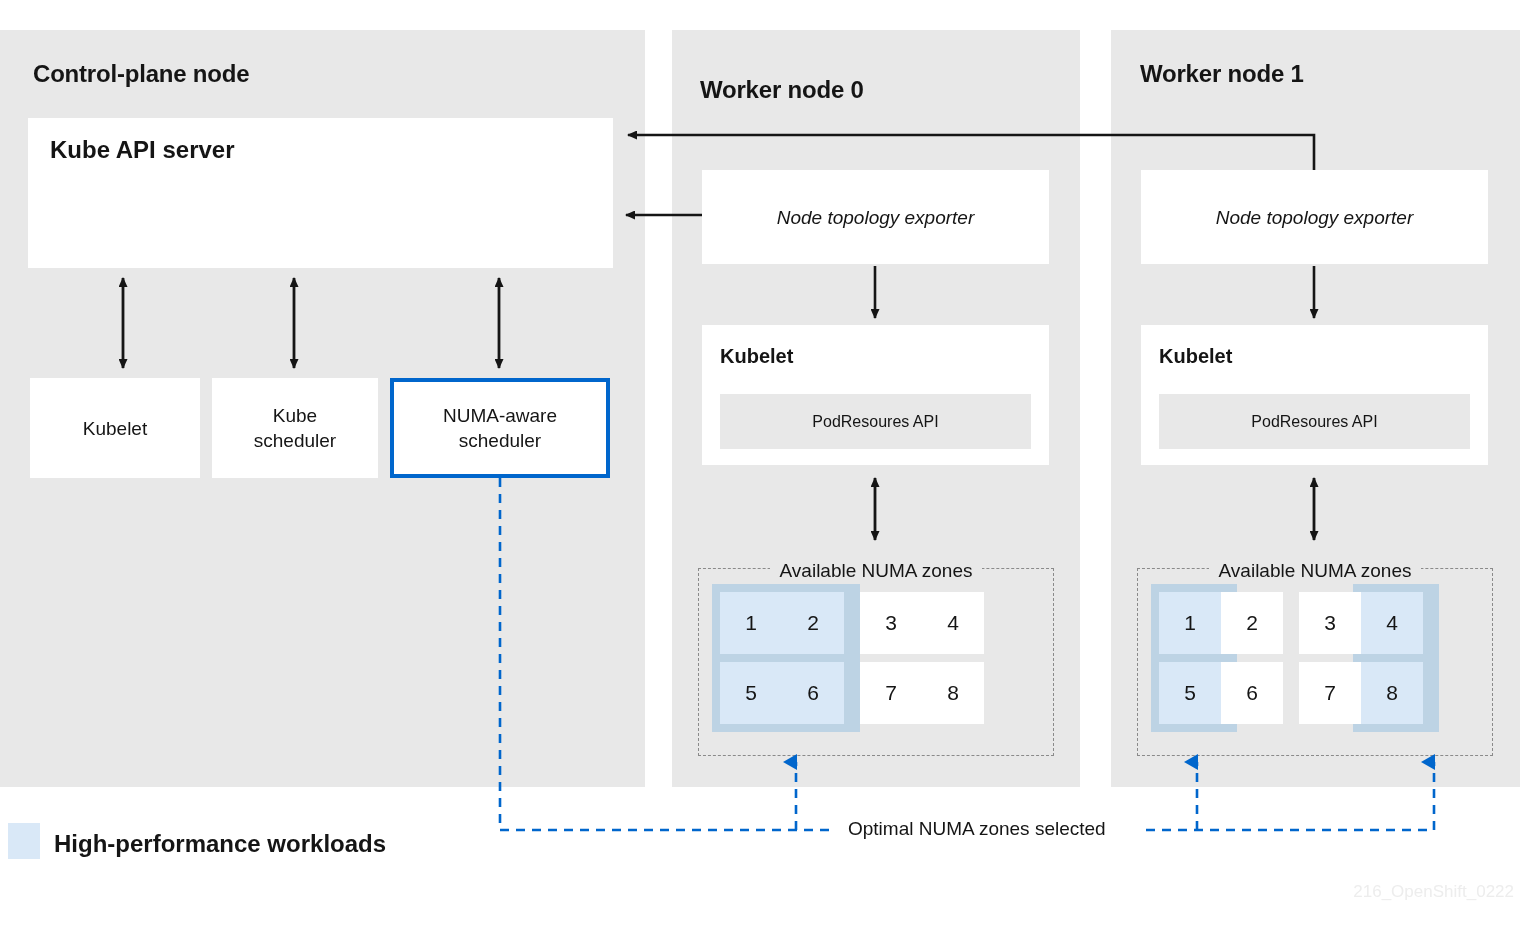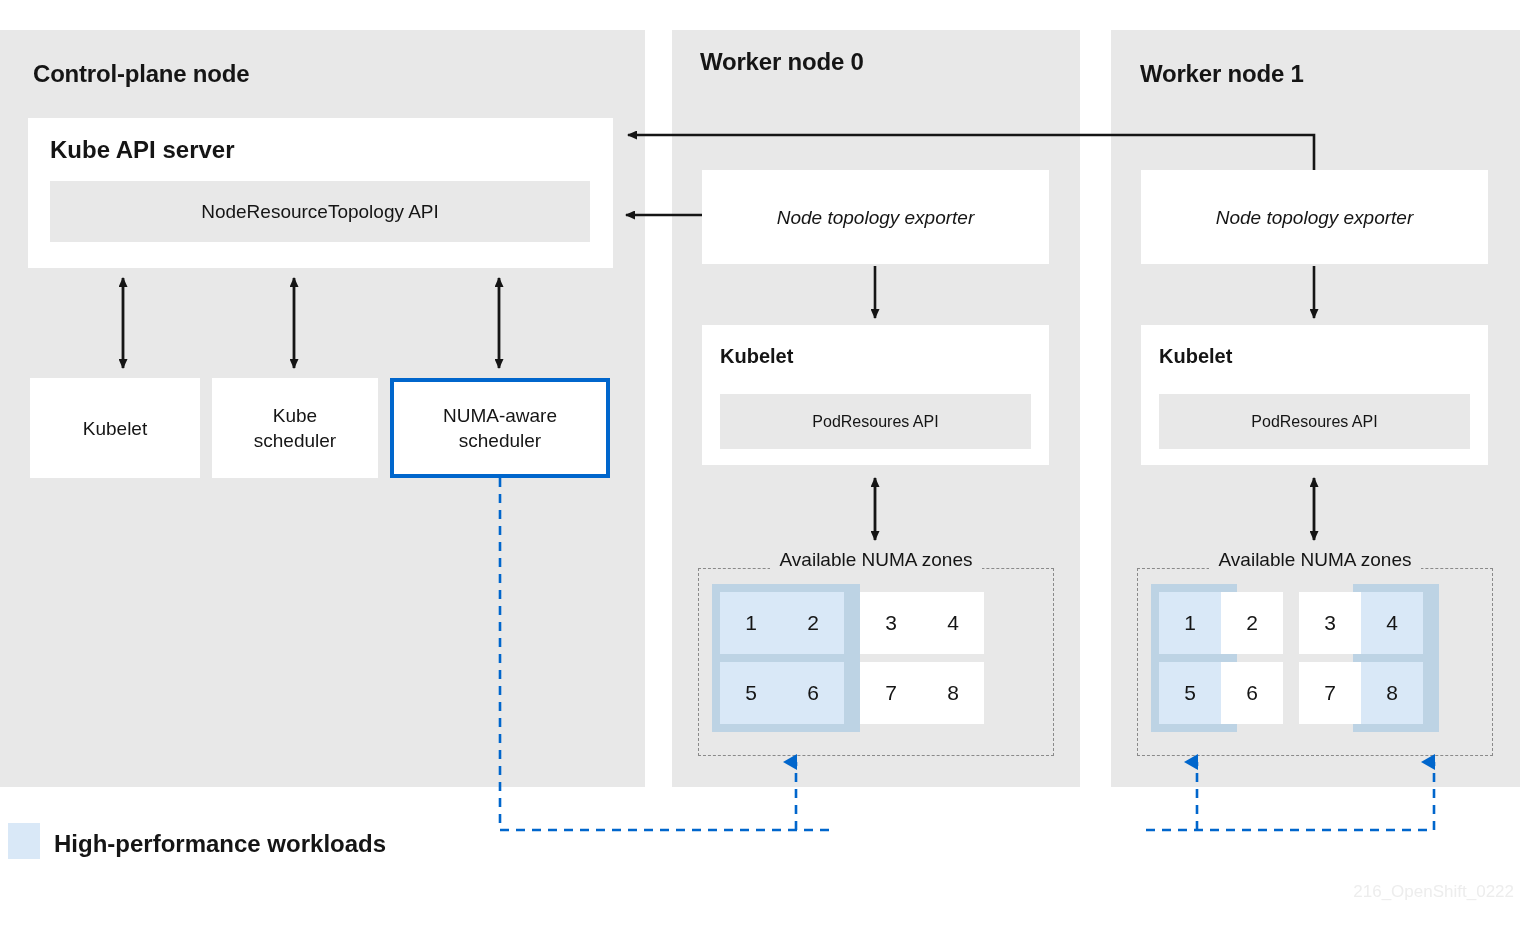--- a/index.html
+++ b/index.html
@@ -21,21 +21,21 @@
 
   .panel-title{
     position:absolute;
     font-weight:bold;
     font-size:24px;
     letter-spacing:-0.2px;
     color:#151515;
     white-space:nowrap;
   }
   #title-control{left:33px;top:60px;}
-  #title-w0{left:700px;top:48px;}
+  #title-w0{left:700px;top:76px;}
   #title-w1{left:1140px;top:60px;}
 
   
   .wbox{position:absolute;background:#ffffff;}
   .wbox-label{
     position:absolute;
     font-size:19px;
     color:#151515;
     white-space:nowrap;
   }
@@ -78,21 +78,21 @@
 
   
   .numa-wrap{position:absolute;top:548px;width:356px;height:208px;}
   #numa0{left:698px;}
   #numa1{left:1137px;}
   .numa-dash{
     position:absolute;left:0;top:20px;width:100%;height:188px;
     border:1.6px dashed #8a8a8a;box-sizing:border-box;
   }
   .numa-heading{
-    position:absolute;top:1px;left:0;width:100%;
+    position:absolute;top:12px;left:0;width:100%;
     text-align:center;font-size:19px;color:#151515;
   }
   .numa-heading span{background:#e8e8e8;padding:0 10px;}
   .grid{
     position:absolute;left:22px;top:44px;
     display:grid;
     grid-template-columns:62px 62px 16px 62px 62px;
     grid-template-rows:62px 8px 62px;
   }
   .cell{
@@ -129,23 +129,20 @@
   <div class="panel" id="panel-control"></div>
   <div class="panel" id="panel-w0"></div>
   <div class="panel" id="panel-w1"></div>
 
   <div class="panel-title" id="title-control">Control-plane node</div>
   <div class="panel-title" id="title-w0">Worker node 0</div>
   <div class="panel-title" id="title-w1">Worker node 1</div>
 
   <div class="wbox" id="box-kubeapi"></div>
   <div class="wbox-label bold" id="label-kubeapi">Kube API server</div>
-  <div class="gbox" id="box-nrt">
-    <span>NodeResourceTopology API</span>
-  </div>
 
   <div class="wbox" id="box-kubelet-cp">
     <div class="ctr-label" style="top:38px">Kubelet</div>
   </div>
 
   <div class="wbox" id="box-kubesched">
     <div class="ctr-label" style="top:25px">Kube</div>
     <div class="ctr-label" style="top:50px">scheduler</div>
   </div>
 
@@ -275,15 +272,16 @@
       <path d="M1197,830 L1197,762" stroke="#0066cc" stroke-width="2.6" fill="none" stroke-dasharray="9,7" marker-end="url(#ah-blue)"></path>
     </g>
 
     <g>
       <path d="M1434,830 L1434,762" stroke="#0066cc" stroke-width="2.6" fill="none" stroke-dasharray="9,7" marker-end="url(#ah-blue)"></path>
     </g>
   </svg>
 
   <div id="legend-swatch"></div>
   <div id="legend-text">High-performance workloads</div>
+  <div id="optimal-label">Optimal NUMA zones selected</div>
   <div id="watermark">216_OpenShift_0222</div>
 
 </div>
 
 </body></html>

